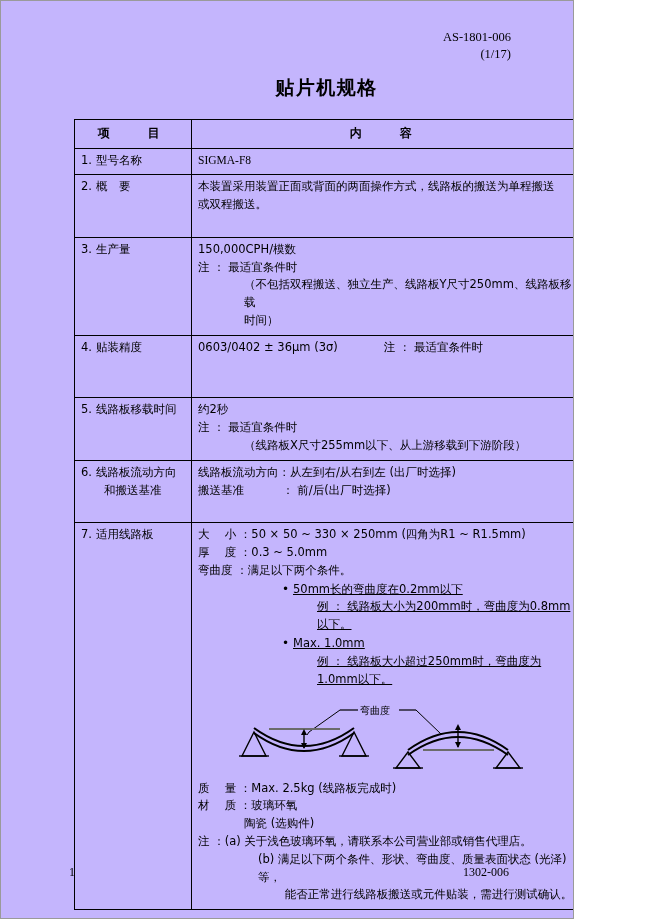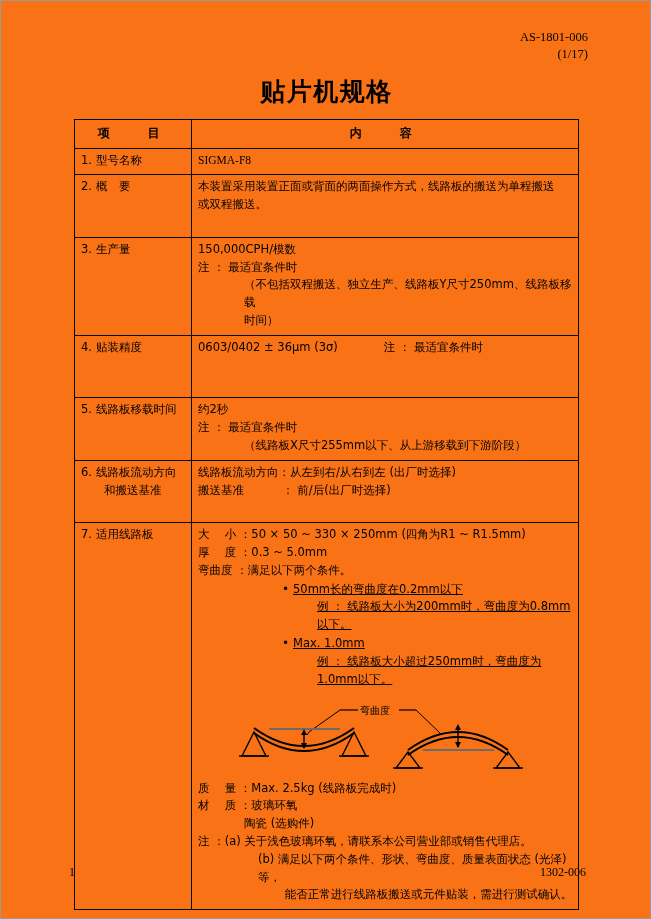--- a/index.html
+++ b/index.html
@@ -6,43 +6,43 @@
     margin: 0;
     padding: 0;
     background: #ffffff;
   }
   body {
     font-family: "Liberation Serif", "DejaVu Serif", serif;
     color: #000000;
   }
   #page {
     position: relative;
-    width: 651px;
+    width: 574px;
     height: 919px;
     box-sizing: border-box;
-    background: #f97316;
+    background: #c4b5fd;
     border: 1px solid #9a9a9a;
     overflow: hidden;
   }
   .doc-header {
     position: absolute;
     top: 28px;
     right: 62px;
     text-align: right;
     font-size: 12.5px;
     line-height: 1.35;
   }
   .doc-title {
     position: absolute;
     top: 74px;
     left: 0;
     width: 651px;
     text-align: center;
     font-family: "DejaVu Sans", "Liberation Sans", sans-serif;
-    font-size: 25px;
+    font-size: 19px;
     font-weight: bold;
     letter-spacing: 1.5px;
   }
   table.spec {
     position: absolute;
     left: 73px;
     top: 118px;
     width: 504px;
     border-collapse: collapse;
     table-layout: fixed;

